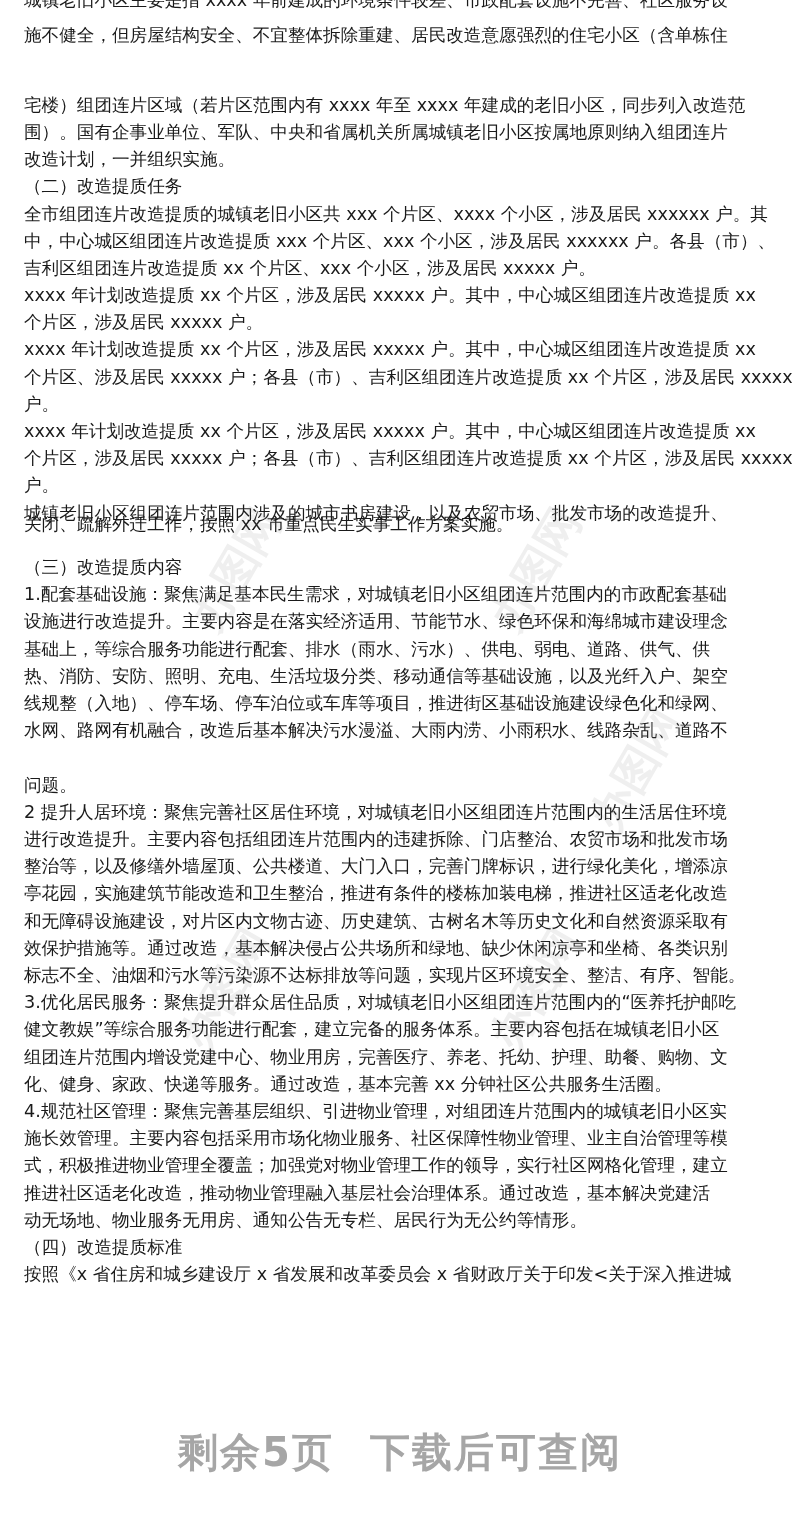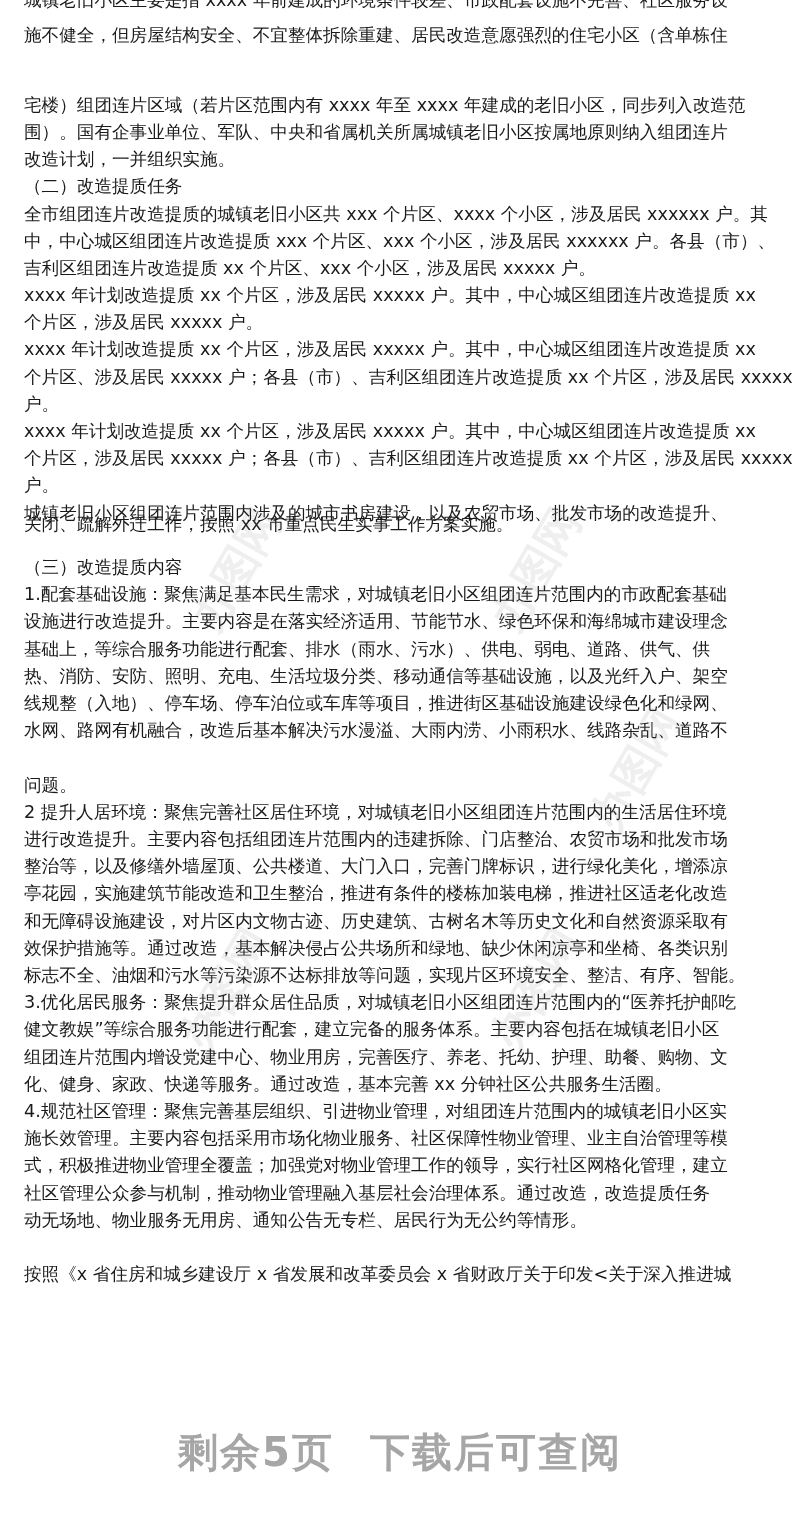--- a/index.html
+++ b/index.html
@@ -65,22 +65,23 @@
   <div class="line" style="top:910px">和无障碍设施建设，对片区内文物古迹、历史建筑、古树名木等历史文化和自然资源采取有</div>
   <div class="line" style="top:937px">效保护措施等。通过改造，基本解决侵占公共场所和绿地、缺少休闲凉亭和坐椅、各类识别</div>
   <div class="line" style="top:964px">标志不全、油烟和污水等污染源不达标排放等问题，实现片区环境安全、整洁、有序、智能。</div>
   <div class="line" style="top:991px">3.优化居民服务：聚焦提升群众居住品质，对城镇老旧小区组团连片范围内的“医养托护邮吃</div>
   <div class="line" style="top:1018px">健文教娱”等综合服务功能进行配套，建立完备的服务体系。主要内容包括在城镇老旧小区</div>
   <div class="line" style="top:1046px">组团连片范围内增设党建中心、物业用房，完善医疗、养老、托幼、护理、助餐、购物、文</div>
   <div class="line" style="top:1073px">化、健身、家政、快递等服务。通过改造，基本完善 xx 分钟社区公共服务生活圈。</div>
   <div class="line" style="top:1100px">4.规范社区管理：聚焦完善基层组织、引进物业管理，对组团连片范围内的城镇老旧小区实</div>
   <div class="line" style="top:1127px">施长效管理。主要内容包括采用市场化物业服务、社区保障性物业管理、业主自治管理等模</div>
   <div class="line" style="top:1154px">式，积极推进物业管理全覆盖；加强党对物业管理工作的领导，实行社区网格化管理，建立</div>
-  <div class="line" style="top:1182px">社区管理公众参与机制，推动物业管理融入基层社会治理体系。通过改造，改造提质任务</div>
+  <div class="line" style="top:1182px">推进社区适老化改造，推动物业管理融入基层社会治理体系。通过改造，基本解决党建活</div>
   <div class="line" style="top:1209px">动无场地、物业服务无用房、通知公告无专栏、居民行为无公约等情形。</div>
+  <div class="line" style="top:1236px">（四）改造提质标准</div>
   <div class="line" style="top:1263px">按照《x 省住房和城乡建设厅  x 省发展和改革委员会  x 省财政厅关于印发&lt;关于深入推进城</div>
   <div class="line" style="top:1290px"></div>
 
   <div class="watermark" style="left:170px; top:540px;">办图网</div>
   <div class="watermark" style="left:470px; top:540px;">办图网</div>
   <div class="watermark" style="left:570px; top:740px;">办图网</div>
   <div class="watermark" style="left:160px; top:960px;">办图网</div>
   <div class="watermark" style="left:470px; top:960px;">办图网</div>
 
   <div class="more-banner">

